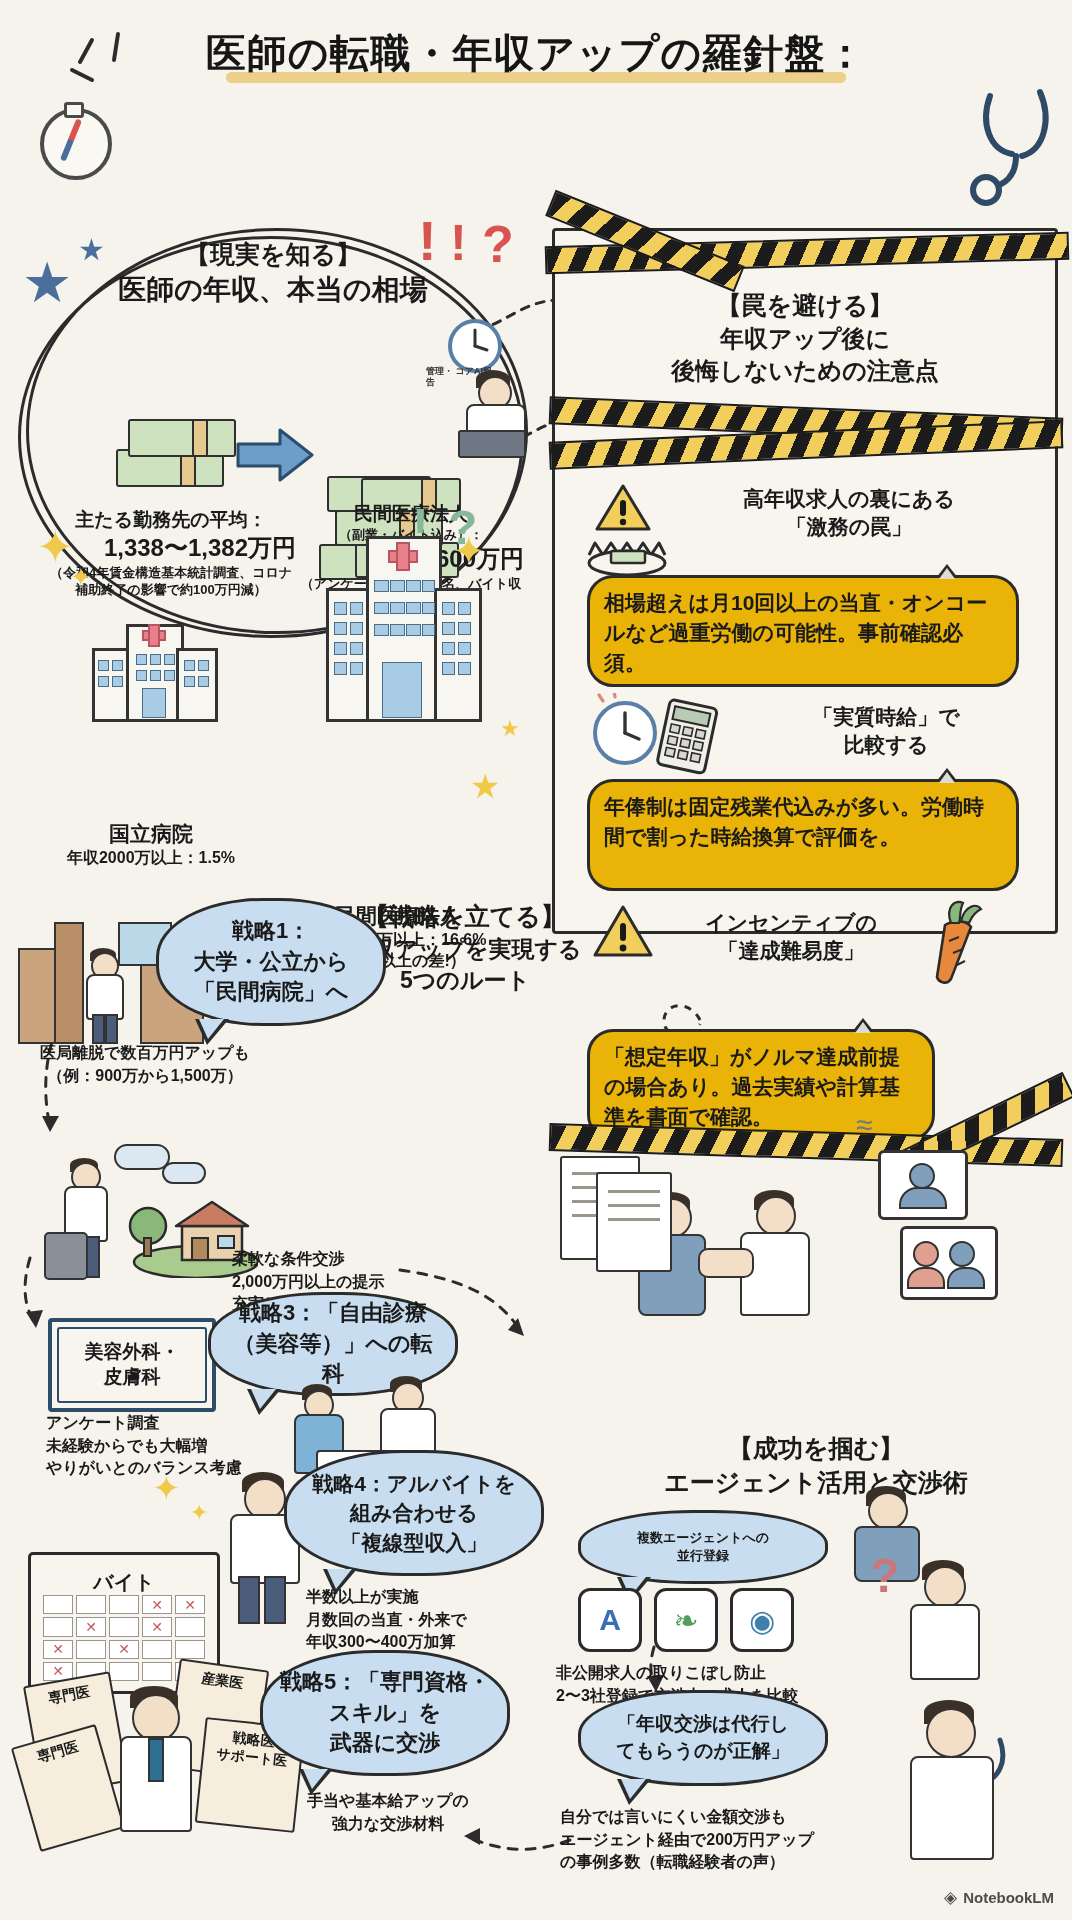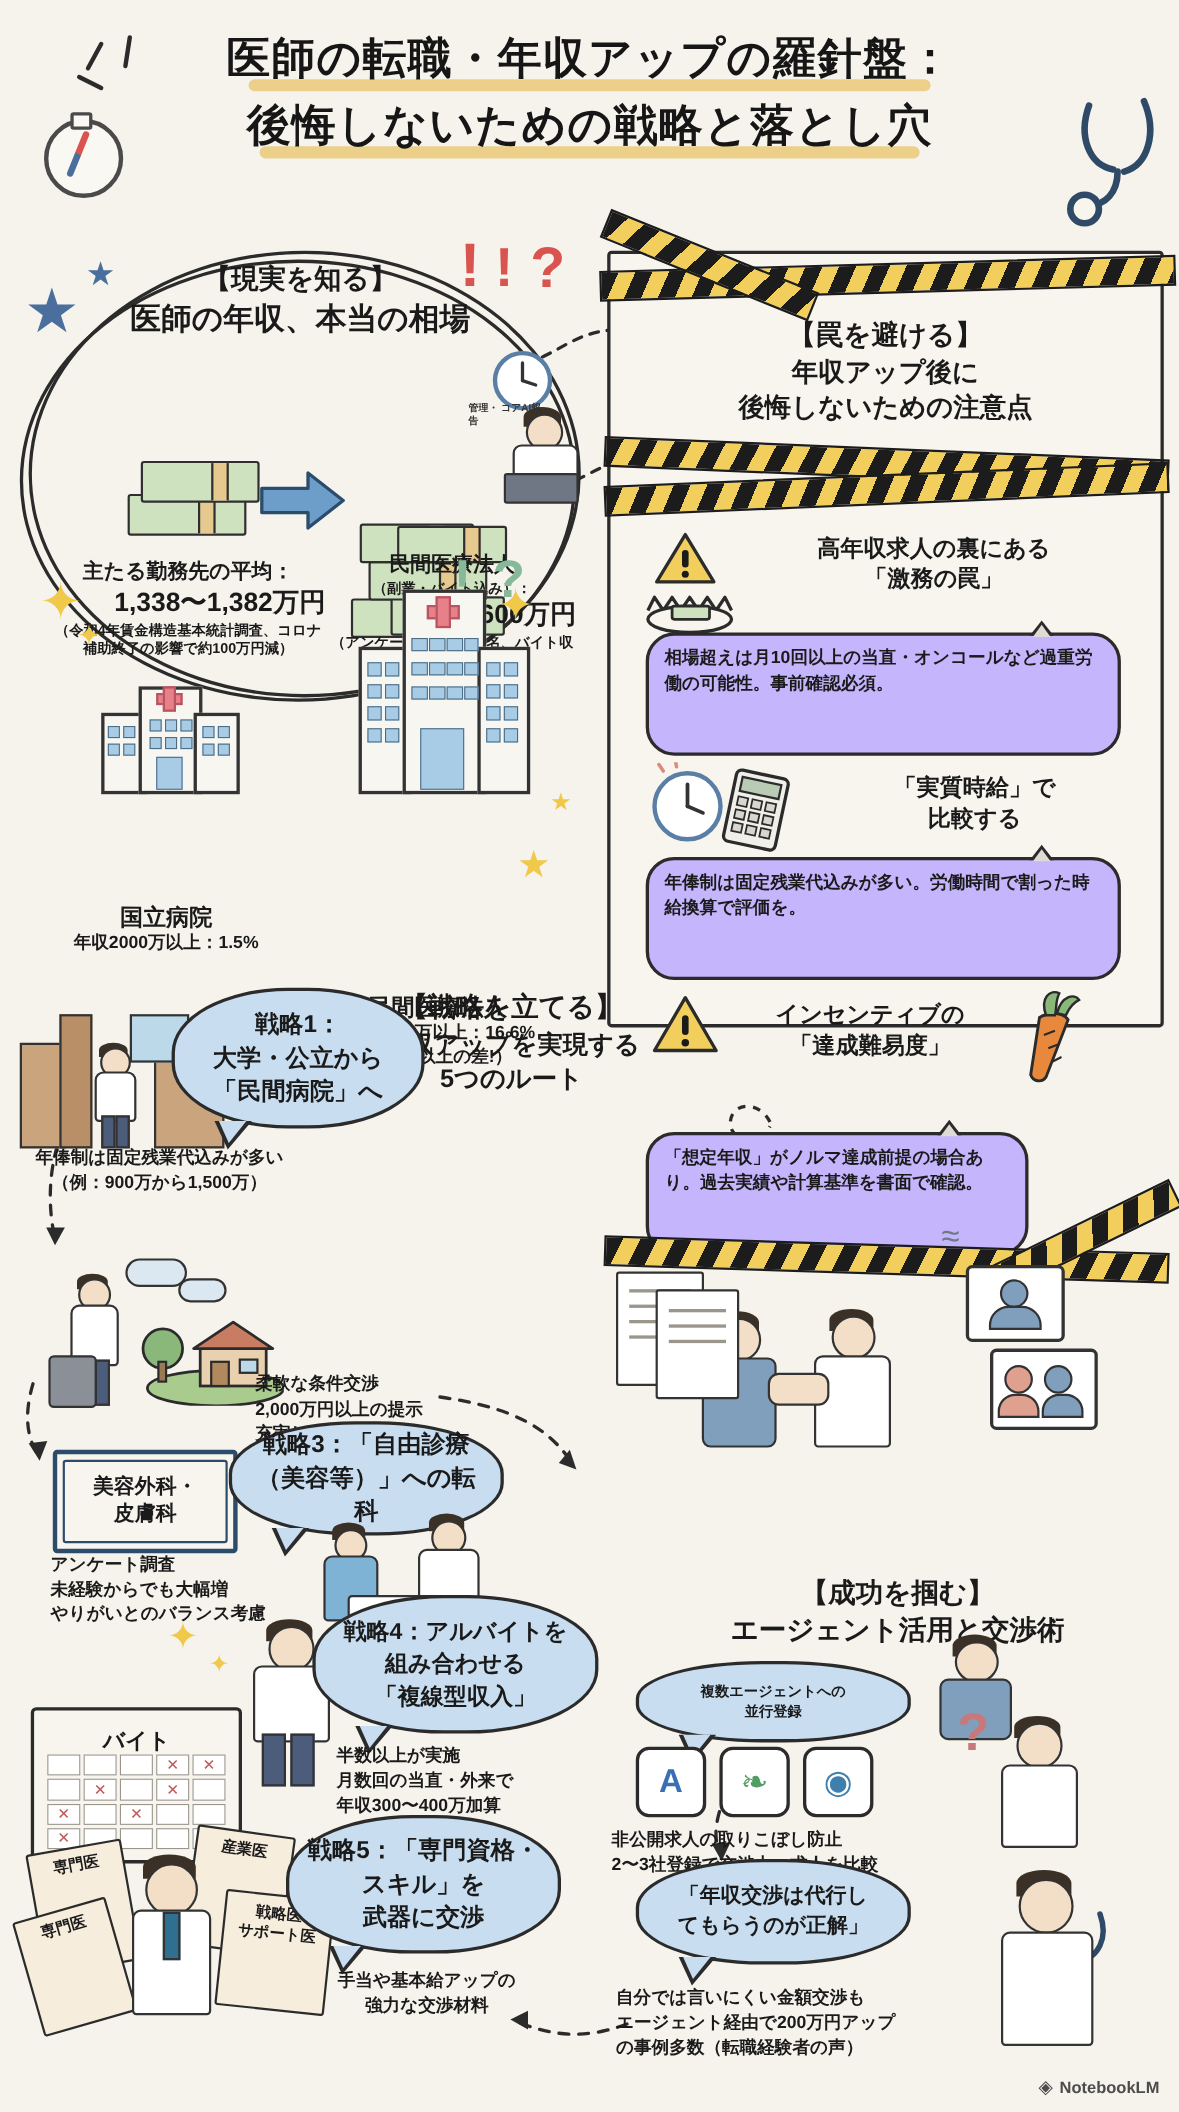--- a/index.html
+++ b/index.html
@@ -79,22 +79,22 @@
     position:absolute;height:24px;
     background:repeating-linear-gradient(115deg,#1c1c1c 0 14px,#f2cf5c 14px 28px);
     border:2px solid #1c1c1c;
   }
   #trap-head{position:absolute;left:20px;top:58px;width:460px;text-align:center;}
   #trap-head .l1{font-size:25px;font-weight:700;line-height:1.35;}
   #trap-head .l2{font-size:24px;font-weight:700;line-height:1.35;}
 
   .trap-item-title{font-size:21px;font-weight:700;line-height:1.35;text-align:center;}
   .bubble-gray{
-    position:absolute;background:#c4b5fd;border:3px solid #2b2b2b;border-radius:26px;
-    font-size:16px;font-weight:700;line-height:1.42;padding:10px 14px;box-sizing:border-box;
+    position:absolute;background:#eab308;border:3px solid #2b2b2b;border-radius:26px;
+    font-size:21px;font-weight:700;line-height:1.42;padding:10px 14px;box-sizing:border-box;
   }
   .bubble-gray:before{
     content:"";position:absolute;top:-14px;right:58px;
     width:0;height:0;border-left:11px solid transparent;border-right:11px solid transparent;
     border-bottom:14px solid #2b2b2b;
   }
   .bubble-gray:after{
     content:"";position:absolute;top:-10px;right:61px;
     width:0;height:0;border-left:8px solid transparent;border-right:8px solid transparent;
     border-bottom:11px solid #dedbd4;
@@ -176,24 +176,20 @@
 </style>
 </head>
 <body>
 
 <div class="page">
 
   <div class="abs" id="title-block">
     <div class="title-wrap">
       <div class="title-line">医師の転職・年収アップの羅針盤：</div>
       <span class="t-underline" id="t1-u"></span>
-    </div>
-    <div class="title-wrap" style="margin-top:4px;">
-      <div class="title-line">後悔しないための戦略と落とし穴</div>
-      <span class="t-underline" id="t2-u"></span>
     </div>
   </div>
 
   <svg class="ov">
     <g stroke="#2b2b2b" stroke-width="4" stroke-linecap="round" fill="none">
       <line x1="92" y1="40" x2="80" y2="62"></line>
       <line x1="118" y1="34" x2="114" y2="60"></line>
       <line x1="72" y1="70" x2="92" y2="80"></line>
     </g>
 
@@ -521,21 +517,21 @@
       <div>戦略1：</div>
       <div>大学・公立から</div>
       <div>「民間病院」へ</div>
     </div>
     <span class="tail">
         <i></i>
       </span>
   </div>
 
   <div class="abs note ctr" style="left:10px;top:1042px;width:270px;">
-    <div>年俸制は固定残業代込みが多い</div>
+    <div>医局離脱で数百万円アップも</div>
     <div>（例：900万から1,500万）</div>
   </div>
 
   <div class="abs" style="left:44px;top:1140px;width:230px;height:150px;">
     <div class="abs person" style="left:14px;top:18px;width:54px;height:120px;">
       <div class="p-hair" style="left:12px;top:0;width:28px;height:14px;"></div>
       <div class="p-head" style="left:13px;top:4px;width:26px;height:26px;"></div>
       <div class="p-coat" style="left:6px;top:28px;width:40px;height:52px;"></div>
       <div class="p-leg" style="left:13px;top:78px;width:10px;height:38px;"></div>
       <div class="p-leg" style="left:28px;top:78px;width:10px;height:38px;"></div>

